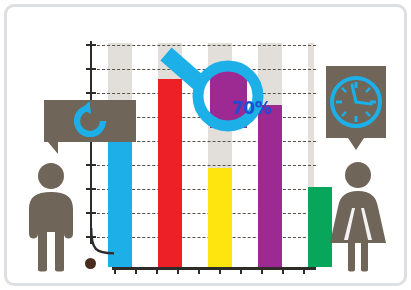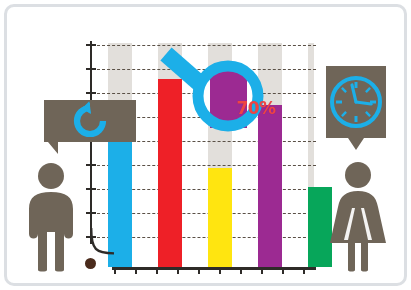--- a/index.html
+++ b/index.html
@@ -134,22 +134,21 @@
     top: 44px;
     width: 128px;
     height: 110px;
   }
 
   .pct-label {
     position: absolute;
     left: 232px;
     top: 97px;
     width: 48px;
-    text-align: center;
-    color: #ef4444;
+    color: #1d4ed8;
     font-family: "DejaVu Sans", sans-serif;
     font-weight: bold;
     font-size: 17px;
     letter-spacing: -0.5px;
     line-height: 22px;
     text-shadow: 0 0 1px rgba(0,0,0,0.15);
   }
 </style>
 </head>
 <body>

